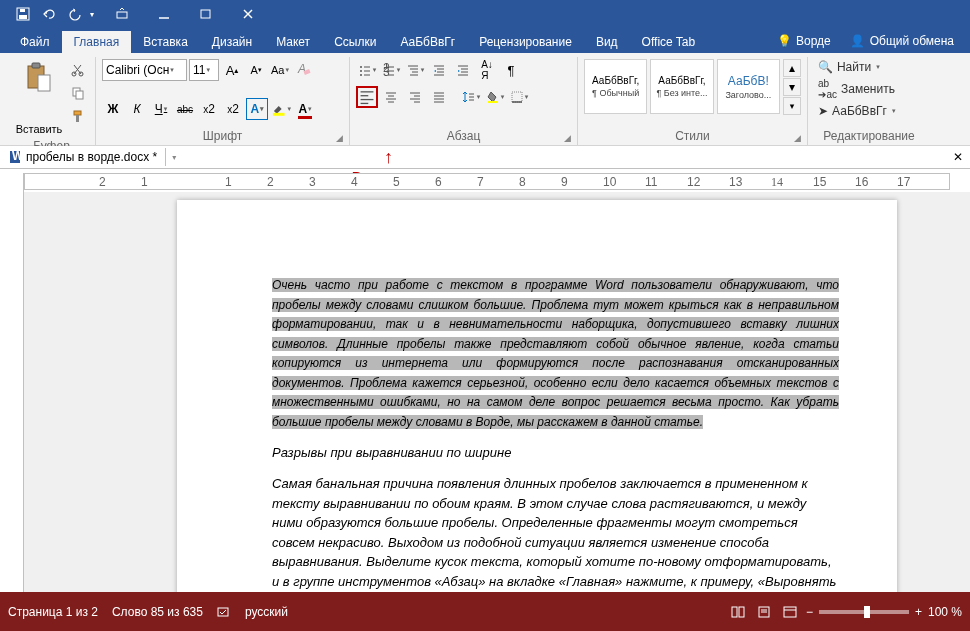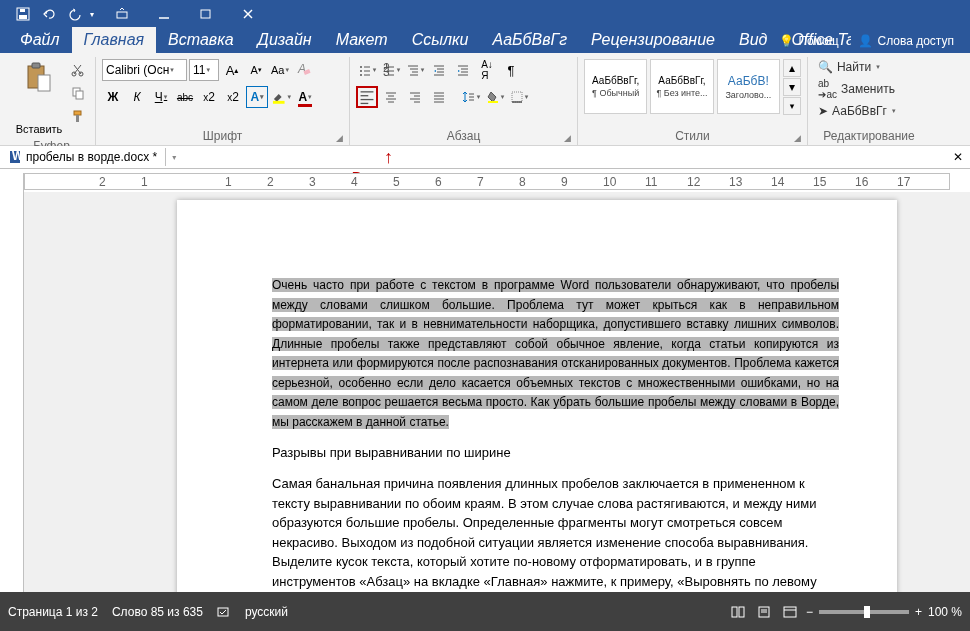--- a/index.html
+++ b/index.html
@@ -4,21 +4,21 @@
 <style>
 * { margin: 0; padding: 0; box-sizing: border-box; font-family: 'Segoe UI', sans-serif; font-size: 12px; }
 body { background: #fff; width: 970px; height: 631px; overflow: hidden; position: relative; }
 .title-bar { height: 28px; background: #2b579a; display: flex; align-items: center; color: #fff; padding: 0 4px; }
 .qat { display: flex; align-items: center; gap: 4px; padding: 0 8px; }
 .qat-item { width: 22px; height: 22px; display: flex; align-items: center; justify-content: center; cursor: pointer; }
 .title-center { flex: 1; text-align: center; font-size: 12px; }
 .win-controls { display: flex; gap: 2px; }
 .win-btn { width: 40px; height: 22px; display: flex; align-items: center; justify-content: center; cursor: pointer; }
 .tabs { height: 25px; background: #2b579a; display: flex; align-items: flex-end; padding-left: 8px; position: relative; }
-.tab { padding: 4px 12px; color: #fff; font-size: 16px; cursor: pointer; font-style: italic; }
+.tab { padding: 4px 12px; color: #fff; font-size: 12px; cursor: pointer; }
 .tab.active { background: #f3f3f3; color: #2b579a; margin-top: 32px; }
 .tab-right { position: absolute; right: 8px; display: flex; align-items: center; gap: 12px; color: #fff; top: 4px; }
 .share-btn { background: #2b579a; padding: 2px 8px; display: flex; align-items: center; gap: 4px; }
 .ribbon { height: 93px; background: #f3f3f3; border-bottom: 1px solid #d4d4d4; display: flex; padding: 4px 8px 0 8px; }
 .ribbon-group { display: flex; flex-direction: column; border-right: 1px solid #d4d4d4; padding: 0 6px; }
 .ribbon-group-content { flex: 1; display: flex; align-items: flex-start; gap: 3px; padding-top: 2px; }
 .ribbon-group-label { text-align: center; font-size: 11px; color: #666; padding: 2px 0; position: relative; }
 .ribbon-group-label .launcher { position: absolute; right: 0; bottom: 2px; font-size: 9px; color: #888; cursor: pointer; }
 .big-btn { display: flex; flex-direction: column; align-items: center; padding: 2px; cursor: pointer; width: 50px; gap: 28px; }
 .big-btn-icon { width: 32px; height: 32px; display: flex; align-items: center; justify-content: center; }
@@ -36,26 +36,26 @@
 .doc-tab { display: flex; align-items: center; gap: 4px; padding: 2px 8px; font-size: 11px; border-right: 1px solid #c0c0c0; }
 .doc-tab-close { position: absolute; right: 4px; width: 16px; height: 16px; display: flex; align-items: center; justify-content: center; cursor: pointer; }
 .callout { color: #c00000; font-size: 13px; font-weight: bold; position: absolute; left: 352px; top: 169px; }
 .callout-arrow { color: #c00000; position: absolute; left: 384px; top: 147px; font-size: 18px; font-weight: bold; }
 .ruler-area { height: 20px; background: #fff; display: flex; margin-top: 3px; }
 .ruler-corner { width: 24px; border-right: 1px solid #c0c0c0; }
 .ruler { flex: 1; background: #fff; position: relative; font-size: 8px; color: #666; height: 17px; border: 1px solid #c0c0c0; margin: 0 20px 0 0; }
 .document-area { position: absolute; top: 192px; bottom: 21px; left: 0; right: 0; display: flex; overflow: hidden; }
 .vruler { width: 24px; border-right: 1px solid #c0c0c0; }
 .page-container { flex: 1; overflow: auto; background: #f0f0f0; display: flex; justify-content: center; padding: 8px 0 0 80px; }
-.page { width: 720px; background: #fff; box-shadow: 0 0 5px rgba(0,0,0,0.3); padding: 75px 58px 20px 95px; }
+.page { width: 720px; background: #fff; box-shadow: 0 0 5px rgba(0,0,0,0.3); padding: 75px 58px 20px 95px; font-style: italic; }
 .para { font-size: 13px; line-height: 1.5; color: #000; }
 .para.justified { text-align: justify; }
 .highlighted { background: #b8b8b8; }
 .heading { font-size: 13px; margin: 14px 0; }
-.status-bar { position: absolute; bottom: 0; left: 0; right: 0; height: 39px; background: #404040; color: #fff; display: flex; align-items: center; font-size: 11px; padding: 12px 8px; justify-content: space-between; }
+.status-bar { position: absolute; bottom: 0; left: 0; right: 0; height: 39px; background: #7f1d1d; color: #fff; display: flex; align-items: center; font-size: 11px; padding: 12px 8px; justify-content: space-between; }
 .status-left { display: flex; gap: 14px; }
 .status-right { display: flex; gap: 6px; align-items: center; }
 .view-btn { width: 20px; height: 18px; display: flex; align-items: center; justify-content: center; cursor: pointer; }
 .zoom-slider { width: 90px; height: 4px; background: rgba(255,255,255,0.5); position: relative; }
 .zoom-slider .thumb { width: 6px; height: 12px; background: #fff; position: absolute; top: -4px; left: 50%; }
 .vcol { display: flex; flex-direction: column; gap: 1px; justify-content: flex-start; }
 .align-left-red { border: 2px solid #c00000 !important; padding: 0; }
 svg { display: block; }
 .ruler-tick { position: absolute; top: 1px; display: flex; flex-direction: column; align-items: center; }
 .dropdown-arrow { font-size: 7px; margin-left: 1px; color: #666; }
@@ -120,25 +120,25 @@
   <div class="tab">Дизайн</div>
   <div class="tab">Макет</div>
   <div class="tab">Ссылки</div>
   <div class="tab">АаБбВвГг</div>
   <div class="tab">Рецензирование</div>
   <div class="tab">Вид</div>
   <div class="tab">Office Tab</div>
   <div class="tab-right">
     <span style="display:flex;align-items:center;gap:4px;">
         <span>💡</span>
-        <span>Помощ</span>
+        <span>Ворде</span>
       </span>
     <div class="share-btn">
         <span>👤</span>
-        <span>Слова доступ</span>
+        <span>Общий обмена</span>
       </div>
   </div>
 </div>
 
 <div class="ribbon">
   <div class="ribbon-group" style="width:88px;">
     <div class="ribbon-group-content">
       <div class="big-btn">
         <div class="big-btn-icon">
             <svg width="28" height="32" viewBox="0 0 28 32">
@@ -169,21 +169,21 @@
               <rect x="3" y="2" width="7" height="4" fill="#e8a33d" stroke="#a06a1f"></rect>
               <rect x="5" y="6" width="3" height="7" fill="#888"></rect>
             </svg>
           </div>
       </div>
     </div>
     <div class="ribbon-group-label"><span>Буфер обмена</span><span class="launcher">◢</span></div>
   </div>
 
   <div class="ribbon-group" style="width:254px;">
-    <div class="ribbon-group-content" style="flex-direction:column;gap:3px;">
+    <div class="ribbon-group-content" style="flex-direction:column;gap:15px;">
       <div class="row">
         <div class="combo combo-font">
             <span>Calibri (Осн</span>
             <span class="dropdown-arrow">▾</span>
           </div>
         <div class="combo combo-size">
             <span>11</span>
             <span class="dropdown-arrow">▾</span>
           </div>
         <div class="small-btn" style="font-size:13px;">A<sup style="font-size:8px;">▴</sup></div>
@@ -411,21 +411,21 @@
       <div class="ruler-tick" style="left: 326px;">4</div>
       <div class="ruler-tick" style="left: 368px;">5</div>
       <div class="ruler-tick" style="left: 410px;">6</div>
       <div class="ruler-tick" style="left: 452px;">7</div>
       <div class="ruler-tick" style="left: 494px;">8</div>
       <div class="ruler-tick" style="left: 536px;">9</div>
       <div class="ruler-tick" style="left: 578px;">10</div>
       <div class="ruler-tick" style="left: 620px;">11</div>
       <div class="ruler-tick" style="left: 662px;">12</div>
       <div class="ruler-tick" style="left: 704px;">13</div>
-      <div class="ruler-tick" style="left: 746px;">14</div>
+      <div class="ruler-tick" style="left: 746px; font-family: Liberation Serif, serif;">14</div>
       <div class="ruler-tick" style="left: 788px;">15</div>
       <div class="ruler-tick" style="left: 830px;">16</div>
       <div class="ruler-tick" style="left: 872px;">17</div>
     </div>
 </div>
 
 <div class="document-area">
   <div class="vruler"></div>
   <div class="page-container">
     <div class="page">

